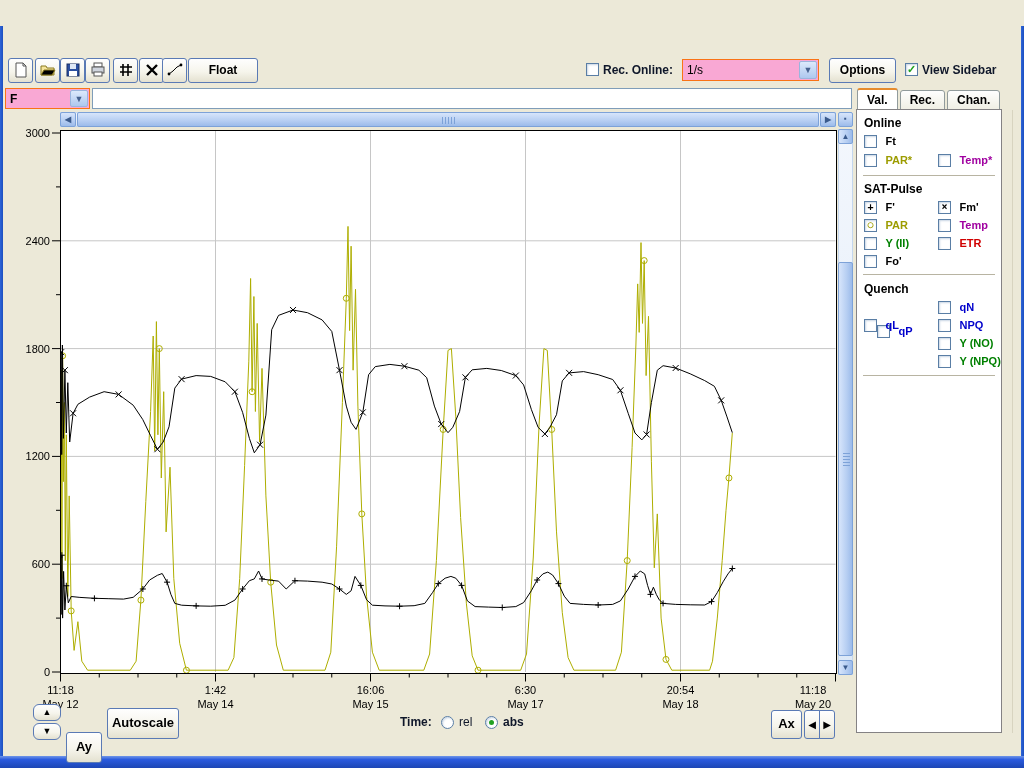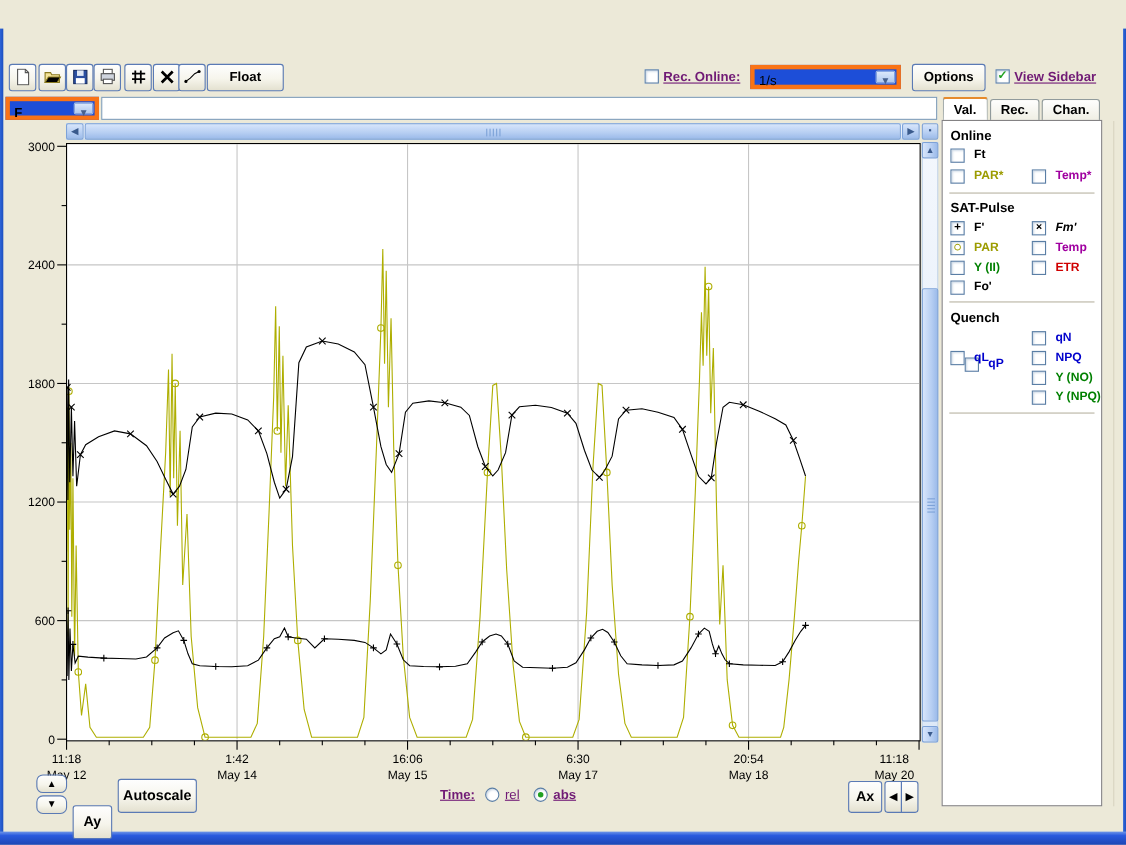--- a/index.html
+++ b/index.html
@@ -38,22 +38,22 @@
   
   .xp-btn{box-sizing:border-box;border:1px solid #5a7ab5;border-radius:3px;
     background:linear-gradient(180deg,#fefefe 0%,#f6f5ec 55%,#e4e1d0 100%);
     text-align:center;color:#000;}
   .tool-btn{top:58px;width:25px;height:25px;padding:3px 0;}
   .tool-btn svg{display:block;margin:0 auto;}
   #float-btn{left:188px;top:58px;width:70px;height:25px;font:bold 12px "Liberation Sans",sans-serif;line-height:22px;}
   .cb{box-sizing:border-box;width:13px;height:13px;background:#fff;border:1px solid #5a7ea5;
     box-shadow:inset 1px 1px 2px #c9d6e4;display:inline-block;text-align:center;}
   .cb .glyph{display:block;font:bold 11px "Liberation Sans",sans-serif;line-height:11px;color:#21a121;}
-  .bold-label{font:bold 12px "Liberation Sans",sans-serif;color:#701a75;text-decoration:underline;}
-  .combo{box-sizing:border-box;background:#1d4ed8;border:4px solid #f97316;padding-left:33px;}
+  .bold-label{font:bold 12px "Liberation Sans",sans-serif;color:#0f172a;}
+  .combo{box-sizing:border-box;background:#f9a8d4;border:1px solid #f97316;padding-left:33px;}
   .combo .val{position:absolute;left:4px;top:3px;font:12px "Liberation Sans",sans-serif;}
   .combo .arrow{position:absolute;right:1px;top:1px;bottom:1px;width:16px;
     background:linear-gradient(180deg,#dce9fb,#aec8ef);border:1px solid #9ab5dd;border-radius:2px;
     color:#46618f;font:bold 9px "Liberation Sans",sans-serif;text-align:center;line-height:16px;}
   #interval-combo{left:682px;top:59px;width:137px;height:22px;}
   #channel-combo{left:5px;top:88px;width:85px;height:21px;}
   #channel-combo .val{font-weight:bold;}
   #value-field{left:92px;top:88px;width:760px;height:21px;background:#fff;border:1px solid #7f9db9;box-sizing:border-box;}
   #options-btn{left:829px;top:58px;width:67px;height:25px;font:bold 12px "Liberation Sans",sans-serif;line-height:22px;}
   #rec-online-cb{left:586px;top:63px;} #rec-online-lbl{left:603px;top:63px;}
@@ -414,21 +414,21 @@
       <span class="cb"><span class="mark" style="color: rgb(0, 0, 0);"></span></span>
       <span class="lbl" style="color: rgb(160, 0, 160);">Temp*</span></span>
     <div class="sb-div" style="top:65px;"></div>
 
     <div class="sb-header" style="left:7px;top:72px;">SAT-Pulse</div>
     <span class="sb-item" style="left:7px;top:91px;">
       <span class="cb"><span class="mark" style="color: rgb(0, 0, 0);">+</span></span>
       <span class="lbl" style="color: rgb(0, 0, 0);">F'</span></span>
     <span class="sb-item" style="left:81px;top:91px;">
       <span class="cb"><span class="mark" style="color: rgb(0, 0, 0);">×</span></span>
-      <span class="lbl" style="color: rgb(0, 0, 0); font-style: italic;">Fm'</span></span>
+      <span class="lbl" style="color: rgb(0, 0, 0);">Fm'</span></span>
     <span class="sb-item" style="left:7px;top:109px;">
       <span class="cb"><span class="mark" style="color: rgb(156, 156, 0);">○</span></span>
       <span class="lbl" style="color: rgb(156, 156, 0);">PAR</span></span>
     <span class="sb-item" style="left:81px;top:109px;">
       <span class="cb"><span class="mark" style="color: rgb(0, 0, 0);"></span></span>
       <span class="lbl" style="color: rgb(160, 0, 160);">Temp</span></span>
     <span class="sb-item" style="left:7px;top:127px;">
       <span class="cb"><span class="mark" style="color: rgb(0, 0, 0);"></span></span>
       <span class="lbl" style="color: rgb(0, 128, 0);">Y (II)</span></span>
     <span class="sb-item" style="left:81px;top:127px;">

